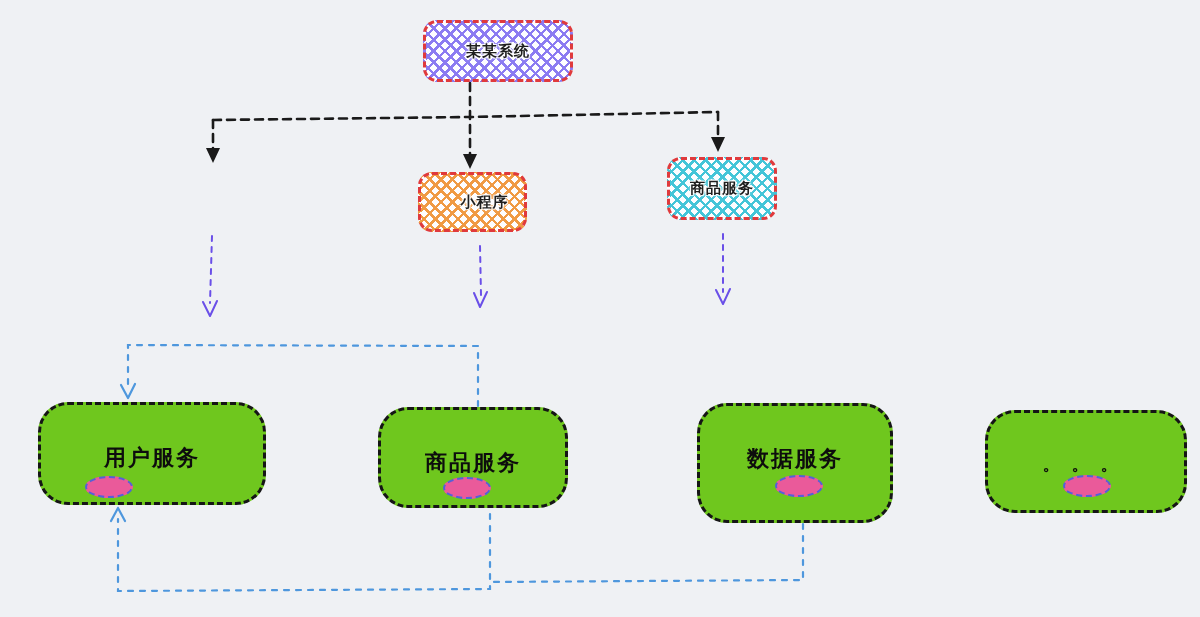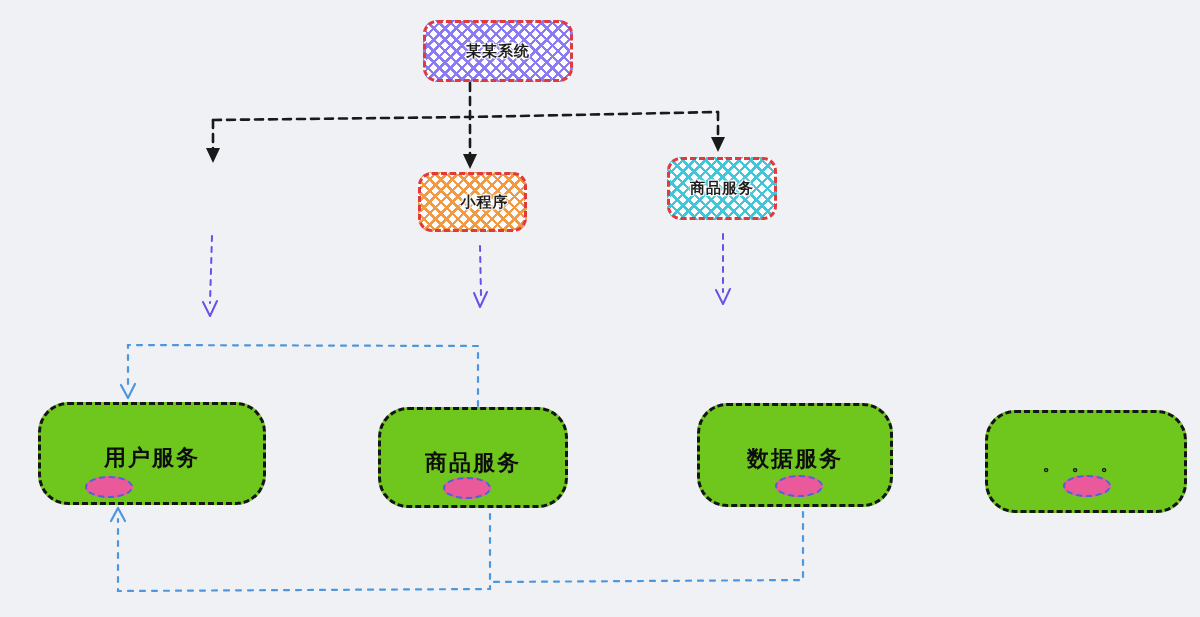--- a/index.html
+++ b/index.html
@@ -55,21 +55,21 @@
     box-sizing:border-box;
   }
   .service .slbl{
     position:absolute;left:0;right:0;top:38px;
     text-align:center;
     font-size:22px;font-weight:700;color:#0d0d0d;
     letter-spacing:2px;white-space:nowrap;
   }
   #node-user{left:38px;top:402px;width:228px;height:103px;}
   #node-product{left:378px;top:407px;width:190px;height:101px;}
-  #node-data{left:697px;top:403px;width:196px;height:104px;}
+  #node-data{left:697px;top:403px;width:196px;height:120px;}
   #node-more{left:985px;top:410px;width:202px;height:103px;}
   #node-more .slbl{top:40px;font-size:17px;letter-spacing:12px;}
 
   .db{
     position:absolute;
     width:48px;height:22px;
     background:#ea5a9a;
     border:2.5px dashed #5560d8;
     border-radius:50%;
     box-sizing:border-box;

